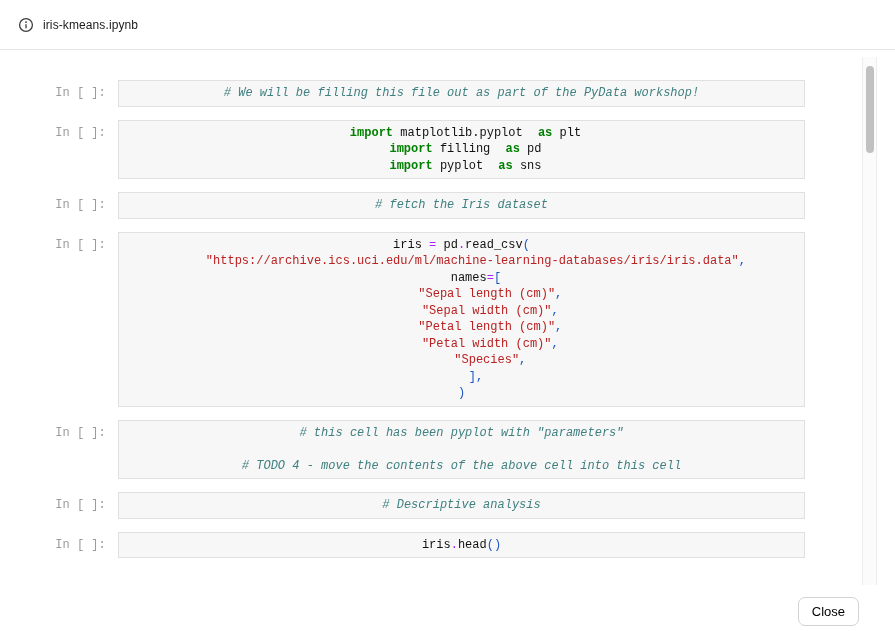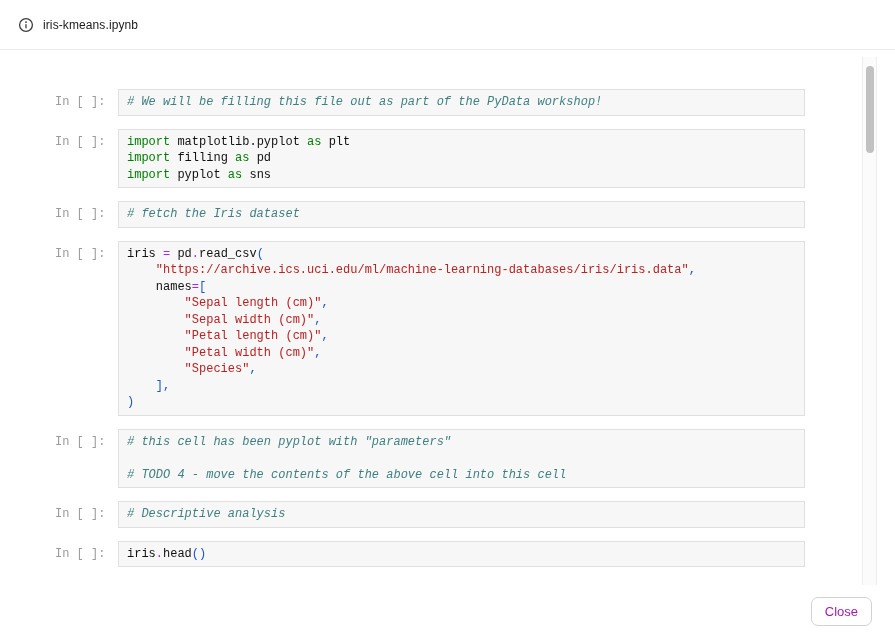--- a/index.html
+++ b/index.html
@@ -11,55 +11,55 @@
   
   .hdr{
     position:absolute;top:0;left:0;right:0;height:50px;box-sizing:border-box;
     border-bottom:1px solid #e7e7e7;display:flex;align-items:center;
     padding:0 18px;gap:9px;background:#fff;
   }
   .info-ic{color:#3d3d40;display:flex;align-items:center;}
   .ttl{font-size:12px;color:#1b1b1d;letter-spacing:.1px;}
 
   
-  .nb{position:absolute;top:51px;left:0;width:860px;height:534px;overflow:hidden;}
+  .nb{position:absolute;top:42px;left:0;width:860px;height:534px;overflow:hidden;text-align:center;}
   .cells{padding:38px 55px 0 55px;}
   .cell{display:flex;align-items:flex-start;margin-bottom:13px;}
   .prompt{
     flex:none;width:51px;margin-right:12px;padding-top:5px;white-space:pre;
     font:12px/16.5px "Liberation Mono","DejaVu Sans Mono",monospace;
     color:var(--prompt,#9b9b9b);
   }
   .codebox{
     flex:1;margin:0;box-sizing:border-box;overflow:hidden;white-space:pre;
     background:var(--cellbg,#f7f7f7);border:1px solid var(--cellborder,#e0e0e0);
     padding:4px 8px;color:#111;
     font:12px/16.5px "Liberation Mono","DejaVu Sans Mono",monospace;
   }
-  .tok-kw{color:var(--keyword,#008000);font-weight:normal;}
+  .tok-kw{color:var(--keyword,#008000);font-weight:bold;margin-left:8px;}
   .tok-op{color:var(--operator,#AA22FF);}
   .tok-com{color:var(--comment,#408080);font-style:italic;}
   .tok-str{color:var(--string,#BA2121);}
   .tok-pu{color:var(--punctuation,#1C55C4);}
 
   
   .sbtrack{
     position:absolute;top:57px;right:18px;width:15px;height:528px;box-sizing:border-box;
     background:#fbfbfb;border-left:1px solid #ededed;border-right:1px solid #ededed;
   }
   .sbthumb{
     position:absolute;left:3px;top:9px;width:8px;height:87px;
     border-radius:4px;background:#c1c1c1;
   }
 
   
   .closebtn{
-    position:absolute;right:23px;bottom:17px;height:29px;padding:0 13px;
+    position:absolute;right:36px;bottom:17px;height:29px;padding:0 13px;
     background:#fff;border:1px solid #d2d2d2;border-radius:7px;
-    font-family:"Liberation Sans",sans-serif;font-size:13px;color:#a21caf;cursor:pointer;
+    font-family:"Liberation Sans",sans-serif;font-size:13px;color:#000000;cursor:pointer;
   }
 </style>
 </head>
 <body>
 
 <div>
 
   <header class="hdr">
     <span class="info-ic">
       <svg width="16" height="16" viewBox="0 0 16 16" aria-hidden="true">

